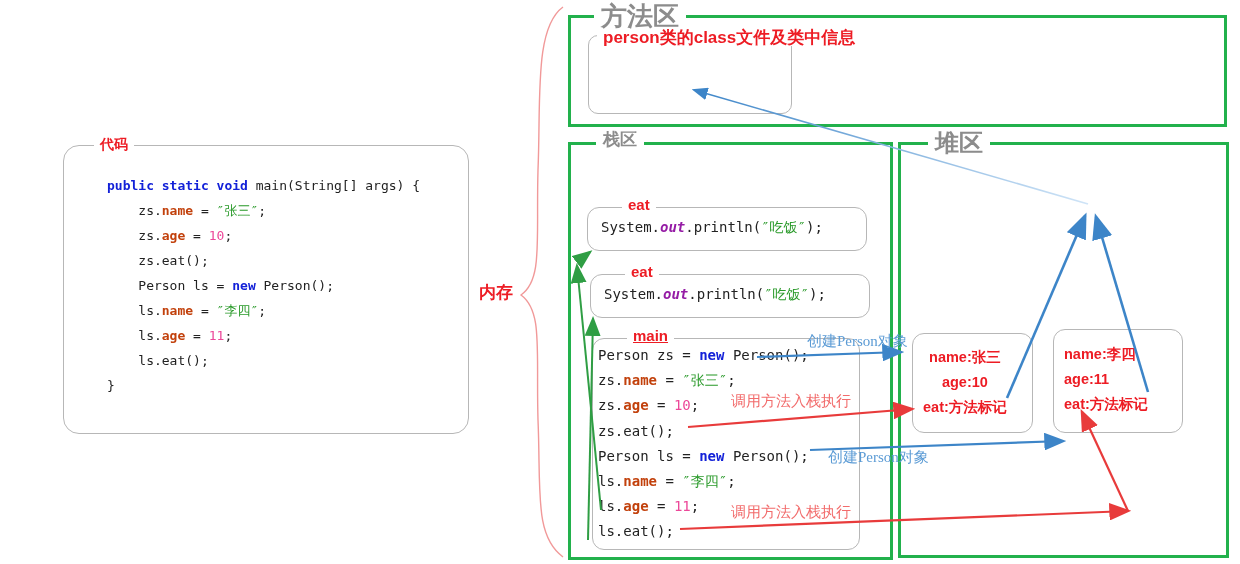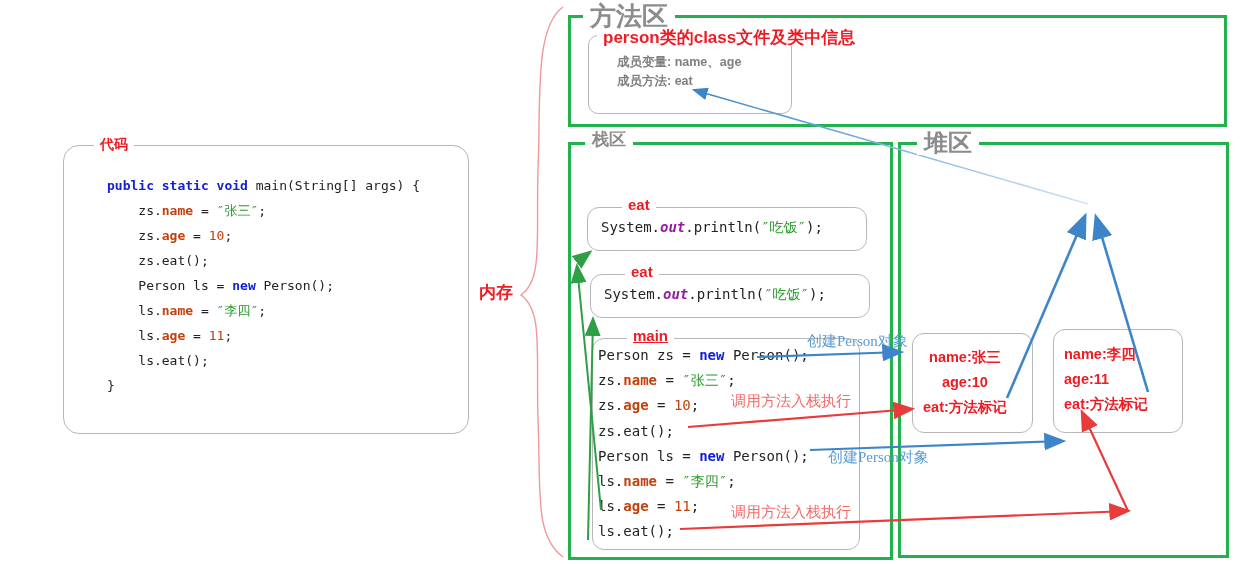--- a/index.html
+++ b/index.html
@@ -2,34 +2,34 @@
 <html><head>
 <meta charset="utf-8">
 <style>
   html,body{margin:0;padding:0;background:#fff;}
   #canvas{position:relative;width:1240px;height:564px;background:#fff;overflow:hidden;
           font-family:"Liberation Sans",sans-serif;}
 
   
   .area{position:absolute;border:3px solid #22b14c;background:transparent;}
   .area-legend{position:absolute;background:#fff;padding:0 7px;font-weight:bold;color:#8c8c8c;
-               font-family:"Liberation Sans",sans-serif;line-height:1;z-index:6;}
+               font-family:"Liberation Sans",sans-serif;line-height:1;z-index:6;margin-left:11px;}
 
   
   .gbox{position:absolute;border:1.5px solid #b7b7b7;border-radius:12px;background:#fff;}
   .gbox-legend{position:absolute;background:#fff;padding:0 6px;font-weight:bold;color:#ed1c24;
                line-height:1;white-space:nowrap;}
 
   
   .code{font-family:"DejaVu Sans Mono","Liberation Mono",monospace;white-space:pre;color:#222;}
   .tk-pl{color:#222;}
   .tk-kw{color:#1321d8;font-weight:bold;}
   .tk-fld{color:#c2410c;font-weight:bold;}
   .tk-str{color:#2a9a2a;}
-  .tk-num{color:#c2410c;}
+  .tk-num{color:#ec4899;}
   .tk-out{color:#951ba5;font-weight:bold;font-style:italic;}
 
   .codeline{height:25px;line-height:25px;font-size:13px;}
   .mainline{height:25.2px;line-height:25.2px;font-size:14px;}
 
   .memberline{color:#7f7f7f;font-weight:bold;font-size:12.5px;line-height:19px;white-space:nowrap;}
 
   .heapline{color:#ed1c24;font-weight:bold;font-size:14.5px;line-height:25px;white-space:nowrap;}
 
   .note{position:absolute;font-family:"Liberation Serif",serif;font-size:15px;white-space:nowrap;z-index:7;}
@@ -59,24 +59,20 @@
       <div class="code codeline"><span class="tk-pl">}</span></div>
     </div>
   </div>
 
   <div id="memory-label">内存</div>
 
   <div class="area" style="left:568px;top:15px;width:653px;height:106px;">
     <div class="area-legend" style="left:12px;top:-15px;font-size:26px;">方法区</div>
     <div class="gbox" style="left:17px;top:17px;width:202px;height:77px;border-radius:10px;">
       <div class="gbox-legend" style="left:8px;top:-7px;font-size:17px;">person类的class文件及类中信息</div>
-      <div style="position:absolute;left:28px;top:17px;">
-        <div class="memberline">成员变量: name、age</div>
-        <div class="memberline">成员方法: eat</div>
-      </div>
     </div>
   </div>
 
   <div class="area" style="left:568px;top:142px;width:319px;height:412px;">
     <div class="area-legend" style="left:14px;top:-14px;font-size:17px;">栈区</div>
 
     <div class="gbox" style="left:16px;top:62px;width:278px;height:42px;border-radius:12px;">
       <div class="gbox-legend" style="left:34px;top:-11px;font-size:15px;">eat</div>
       <div class="code" style="position:absolute;left:13px;top:11px;font-size:14px;"><span class="tk-pl">System.</span><span class="tk-out">out</span><span class="tk-pl">.println(</span><span class="tk-str">″吃饭″</span><span class="tk-pl">);</span></div>
     </div>

